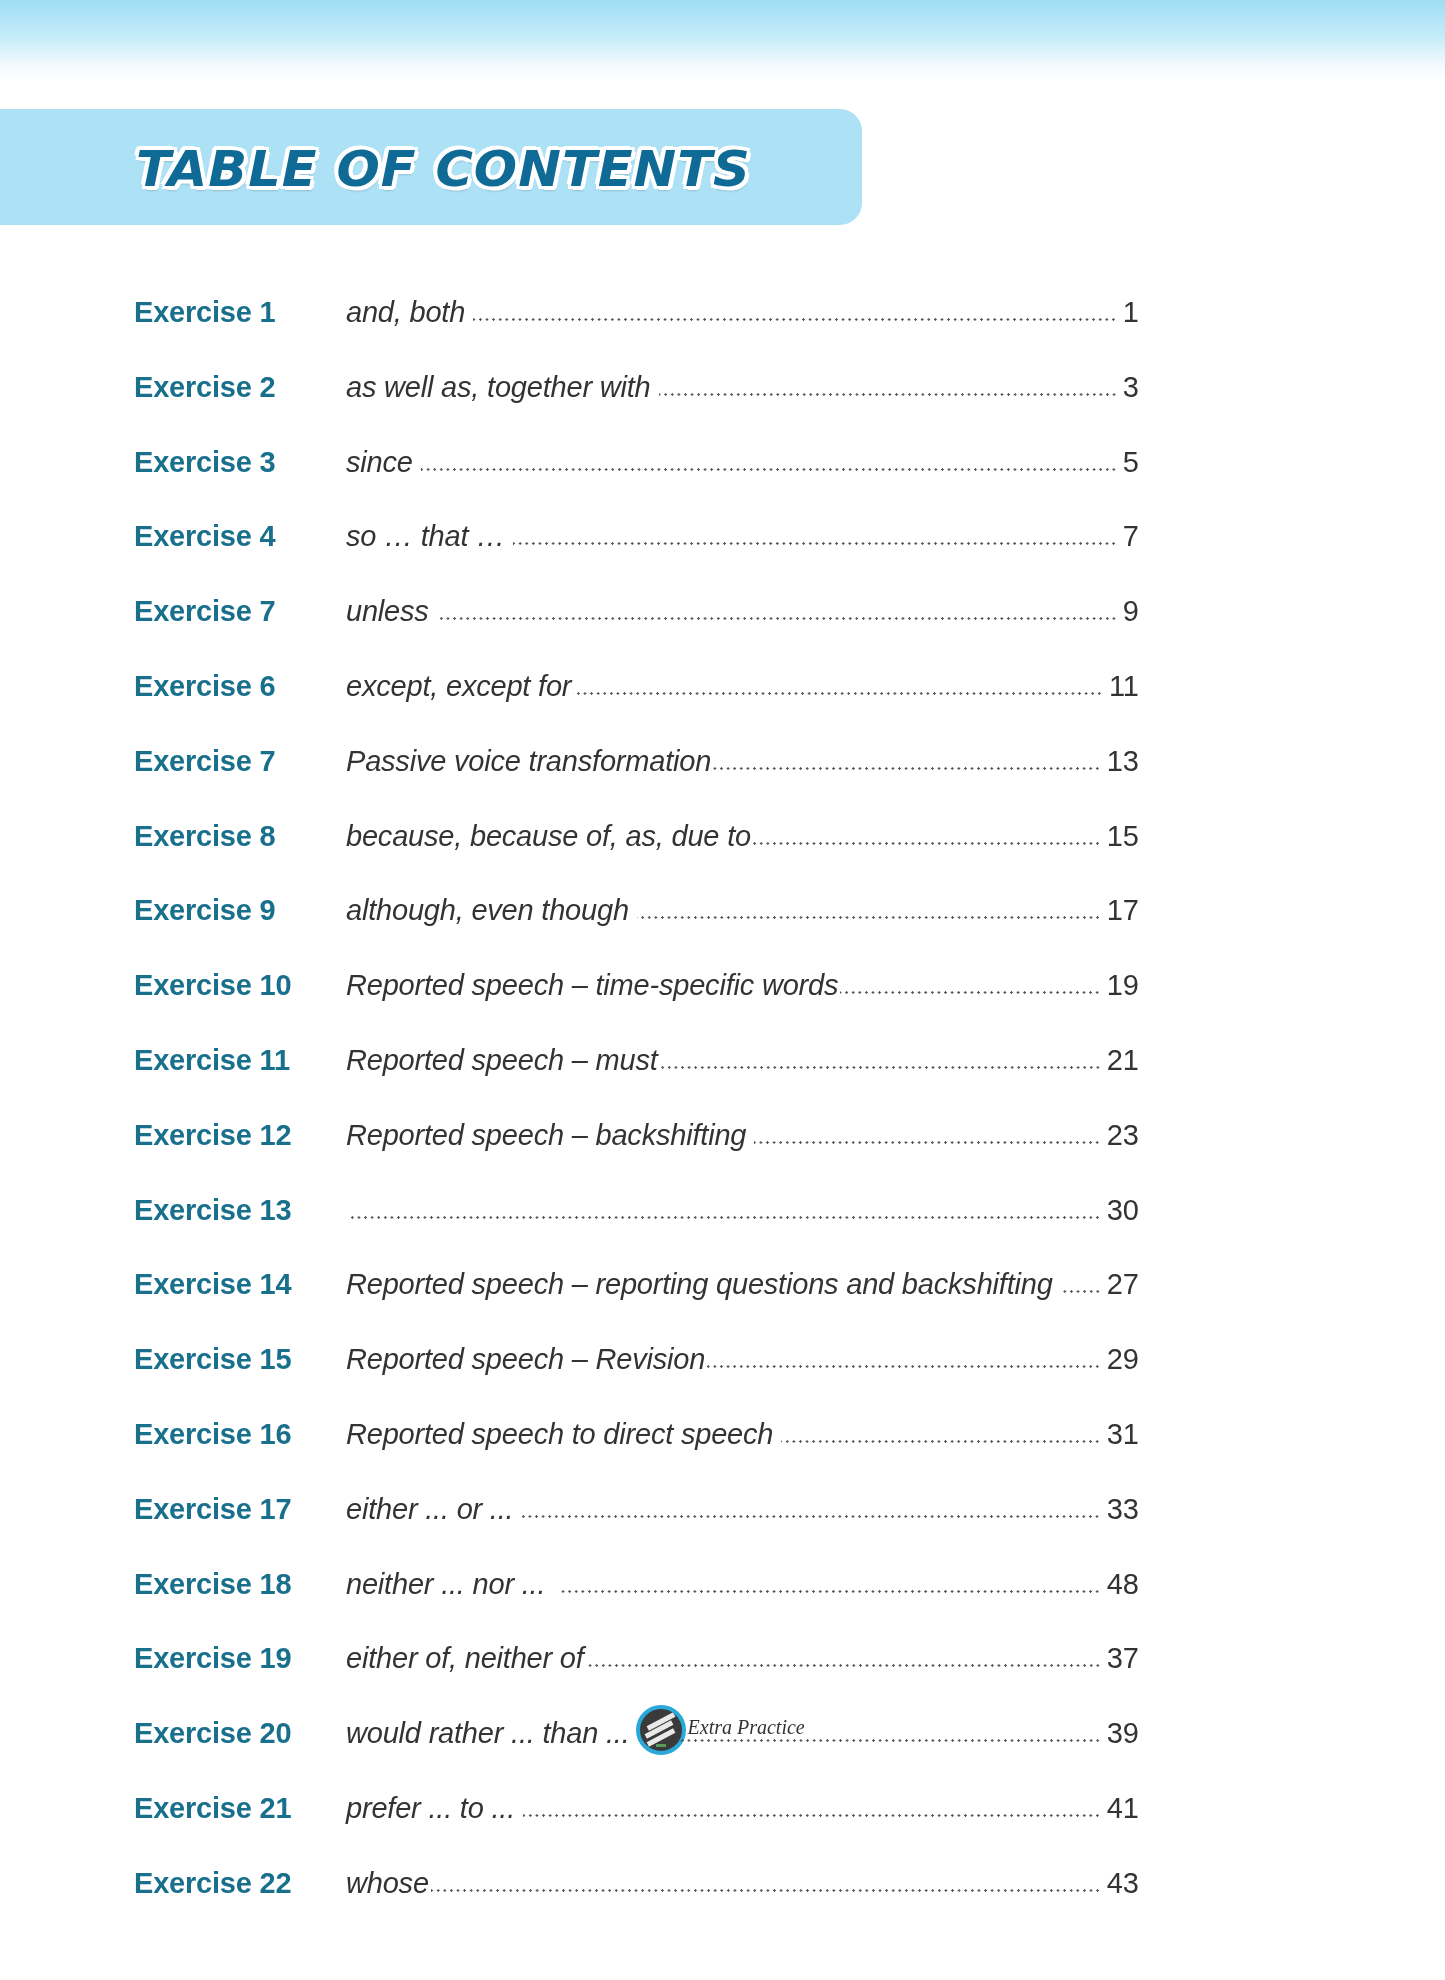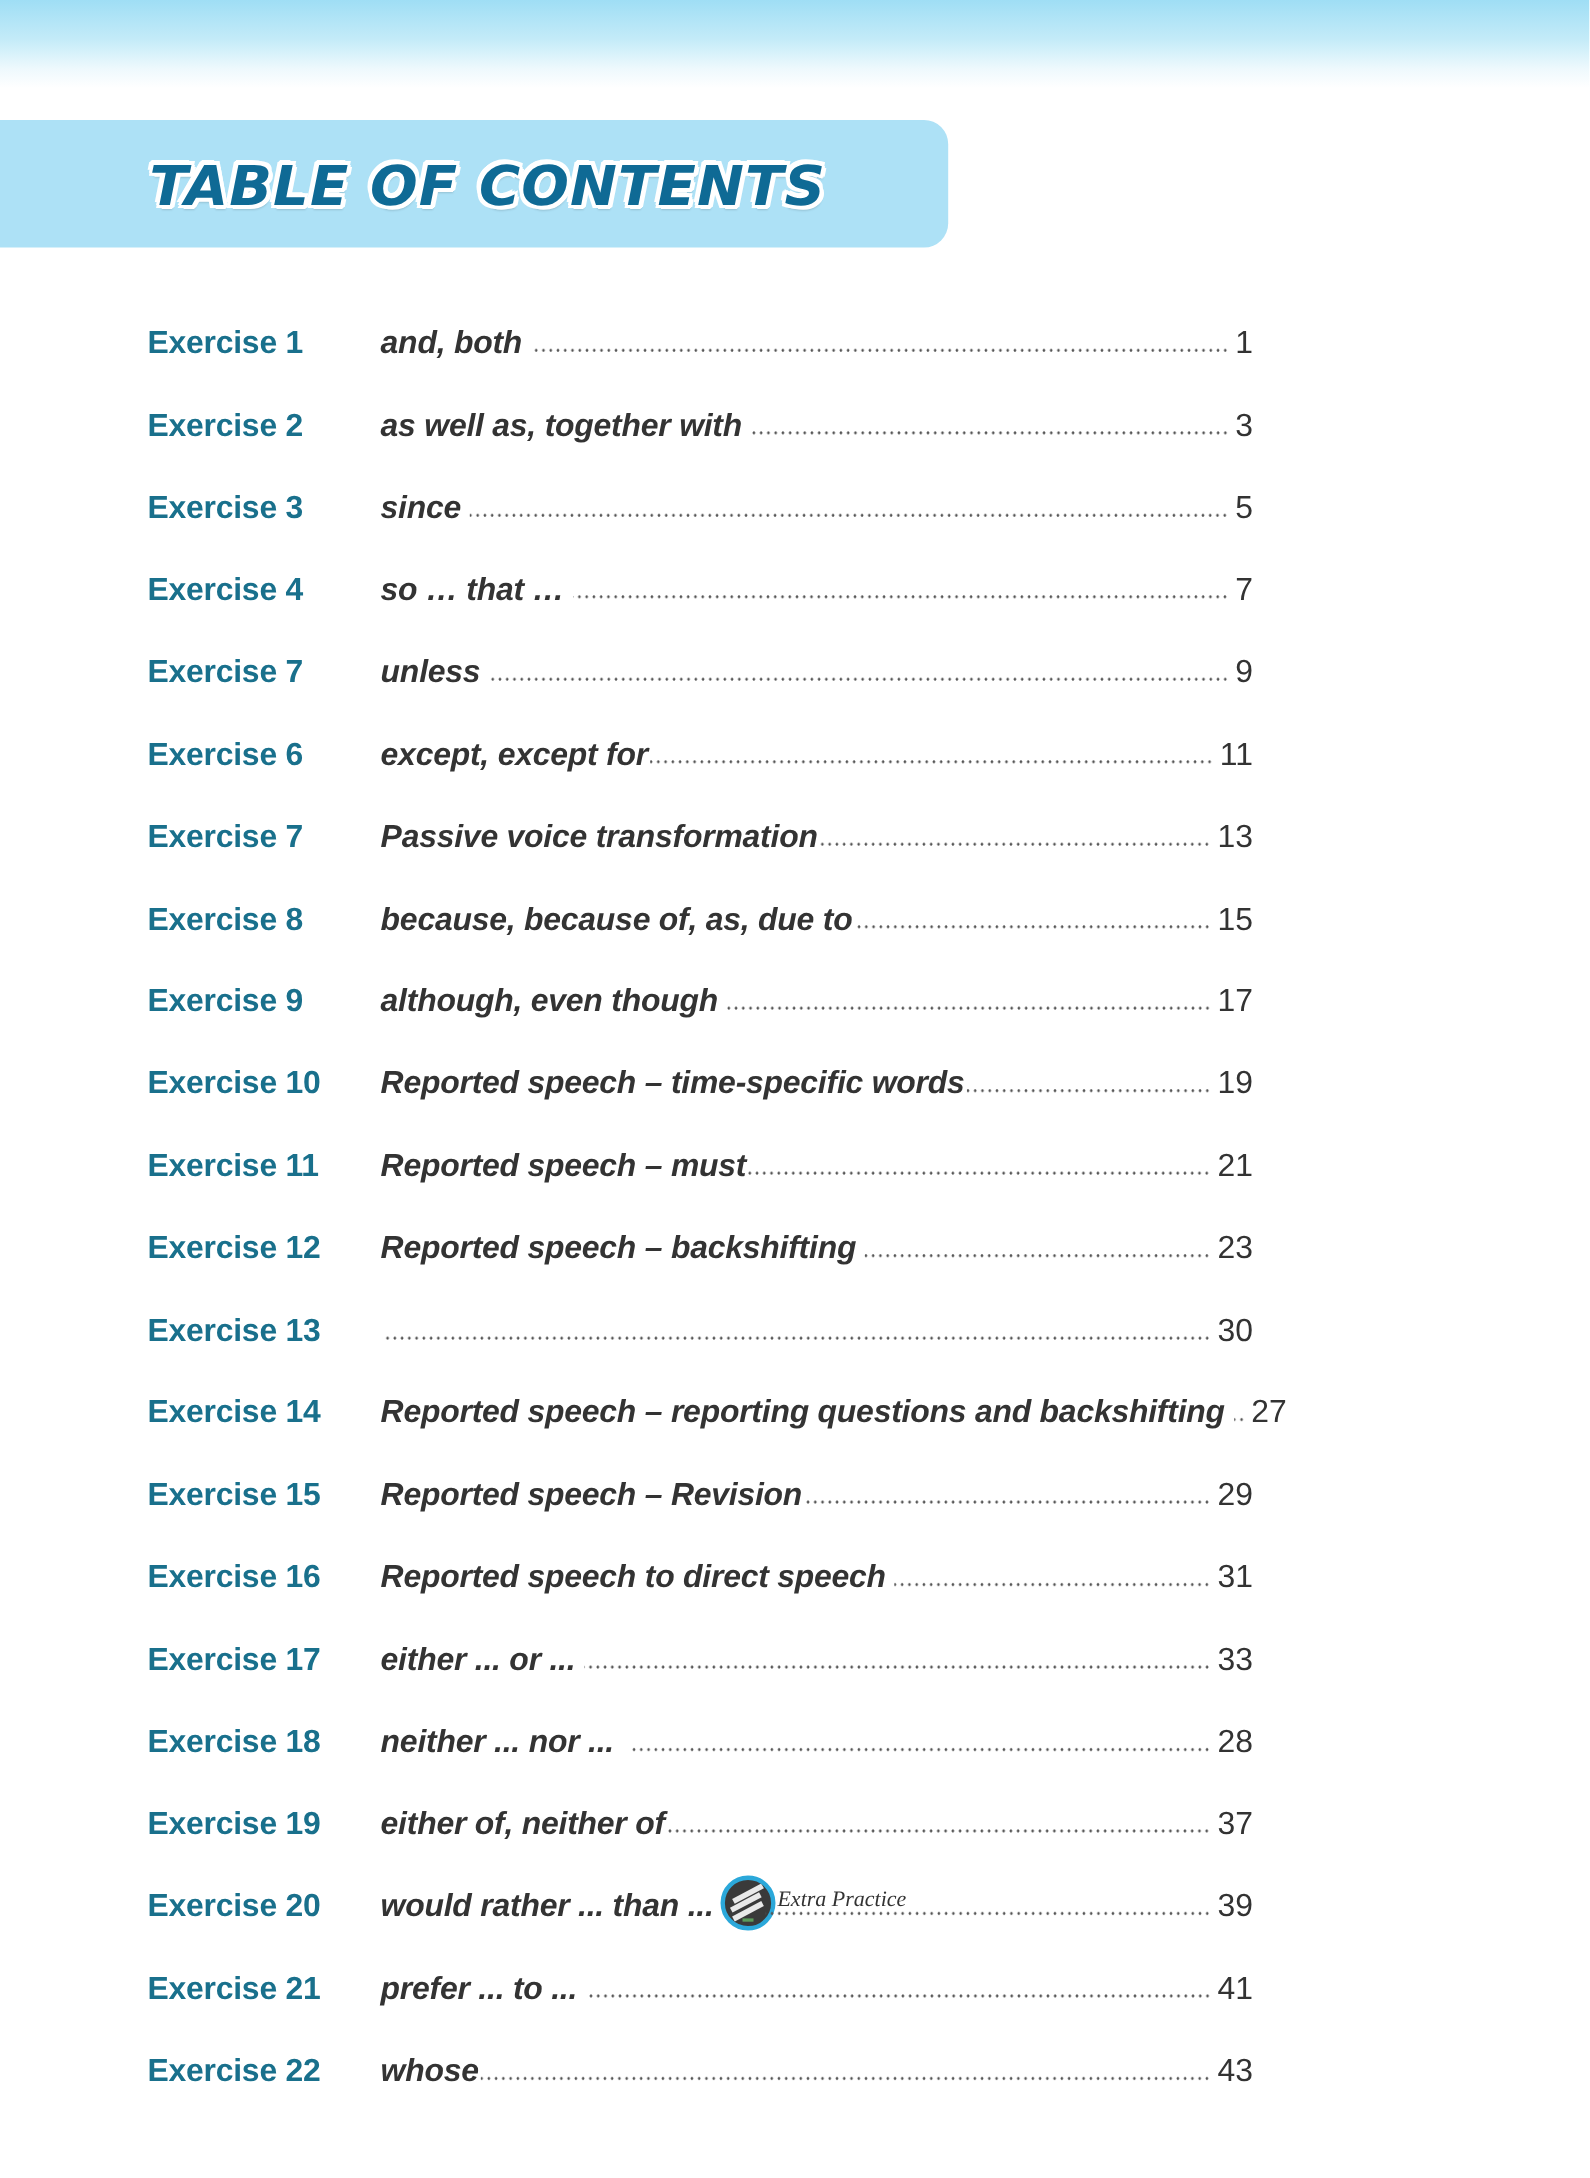--- a/index.html
+++ b/index.html
@@ -78,21 +78,21 @@
     position: absolute;
     left: 346px;
     right: 97px;
     top: 10px;
     height: 34px;
     display: flex;
     align-items: baseline;
     white-space: nowrap;
   }
   .entry-title {
-    font-weight: bold;
+    font-weight: normal;
     font-style: italic;
     font-size: 29px;
     line-height: 34px;
     color: #333333;
     flex: 0 0 auto;
     letter-spacing: -0.2px;
   }
   .extra {
     flex: 0 0 auto;
     position: relative;
@@ -322,21 +322,21 @@
       <span class="leader"></span>
       <span class="page-num">33</span>
     </div>
   </div>
 
   <div class="toc-row">
     <span class="ex-label">Exercise 18</span>
     <div class="entry">
       <span class="entry-title">neither ... nor ...</span>
       <span class="leader" style="margin-left:14px"></span>
-      <span class="page-num">28</span>
+      <span class="page-num">48</span>
     </div>
   </div>
 
   <div class="toc-row">
     <span class="ex-label">Exercise 19</span>
     <div class="entry">
       <span class="entry-title">either of, neither of</span>
       <span class="leader tight"></span>
       <span class="page-num">37</span>
     </div>

